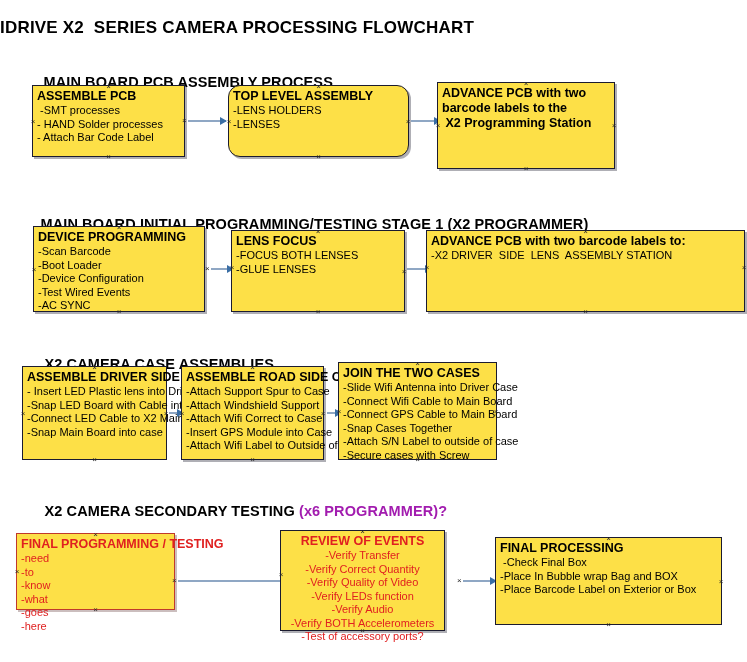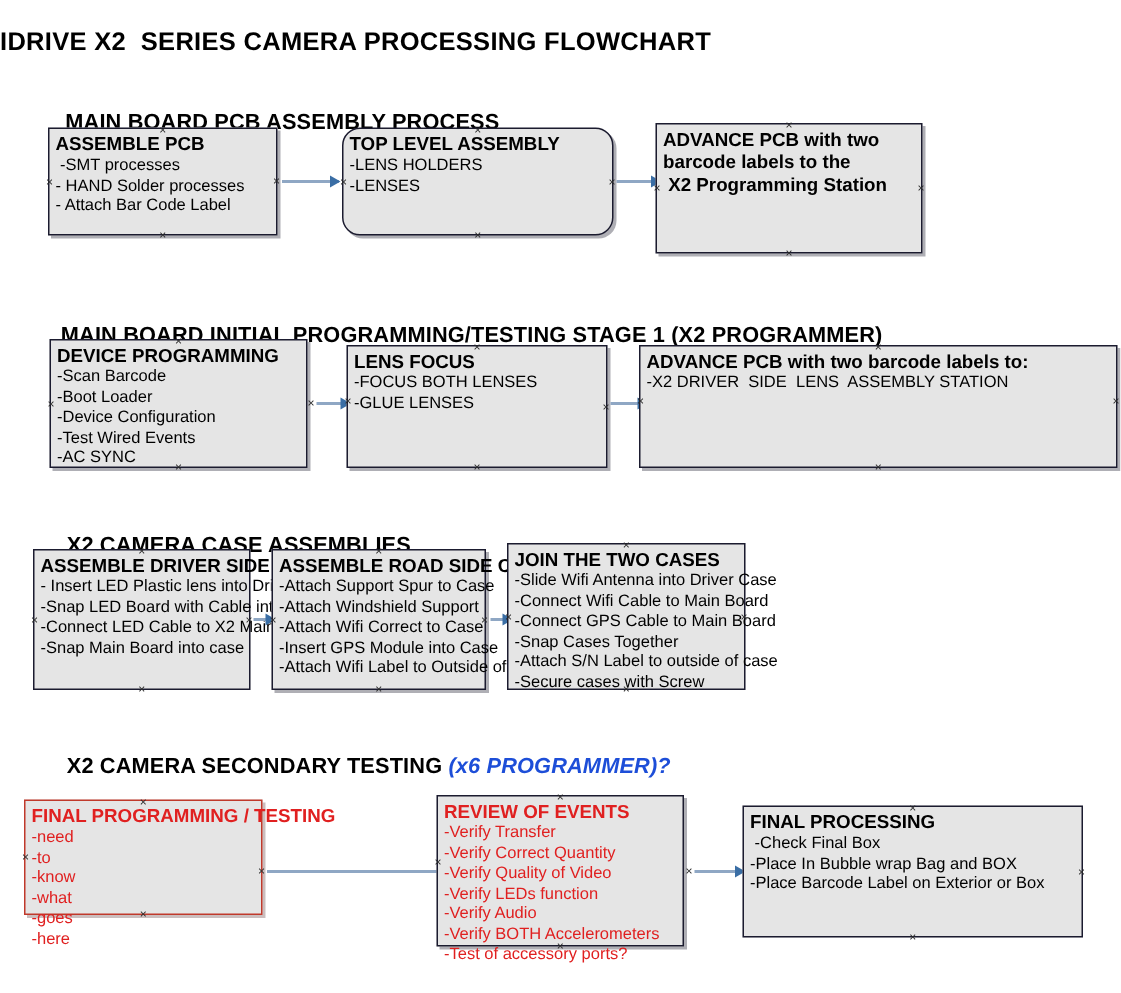--- a/index.html
+++ b/index.html
@@ -35,27 +35,26 @@
   }
 
   .section-head {
     position: absolute;
     font-size: 14.5px;
     font-weight: bold;
     white-space: pre;
     letter-spacing: 0.1px;
   }
   .section-head .accent {
-    color: #1d4ed8;
-    font-style: italic;
+    color: #a21caf;
   }
 
   .node {
     position: absolute;
-    background: #e5e5e5;
+    background: #fde047;
     border: 1px solid #1b1b2f;
     box-sizing: border-box;
     box-shadow: 2px 2px 0 rgba(110,110,120,0.55);
     padding: 3px 4px 2px 4px;
     overflow: visible;
   }
   .node.plain {
     box-shadow: none;
   }
   .node.redbox {
@@ -283,21 +282,21 @@
     <span class="handle" style="left:50%; top:0;"></span>
     <span class="handle" style="left:50%; top:100%;"></span>
     <span class="handle" style="left:0; top:50%;"></span>
   </div>
 
   <div class="connector" style="left:178px; top:580px; width:120px;">
     <span class="conn-handle-l">×</span>
     <span class="arrow"></span>
   </div>
 
-  <div class="node red" style="left:291px; top:530px; width:165px; height:101px;">
+  <div class="node red" style="left:280px; top:530px; width:165px; height:101px;text-align:center;">
     <div class="n-title">REVIEW OF EVENTS</div>
     <div class="n-line">-Verify Transfer</div>
     <div class="n-line">-Verify Correct Quantity</div>
     <div class="n-line">-Verify Quality of Video</div>
     <div class="n-line">-Verify LEDs function</div>
     <div class="n-line">-Verify Audio</div>
     <div class="n-line">-Verify BOTH Accelerometers</div>
     <div class="n-line overflow">-Test of accessory ports?</div>
     <span class="handle" style="left:50%; top:0;"></span>
     <span class="handle" style="left:50%; top:100%;"></span>

